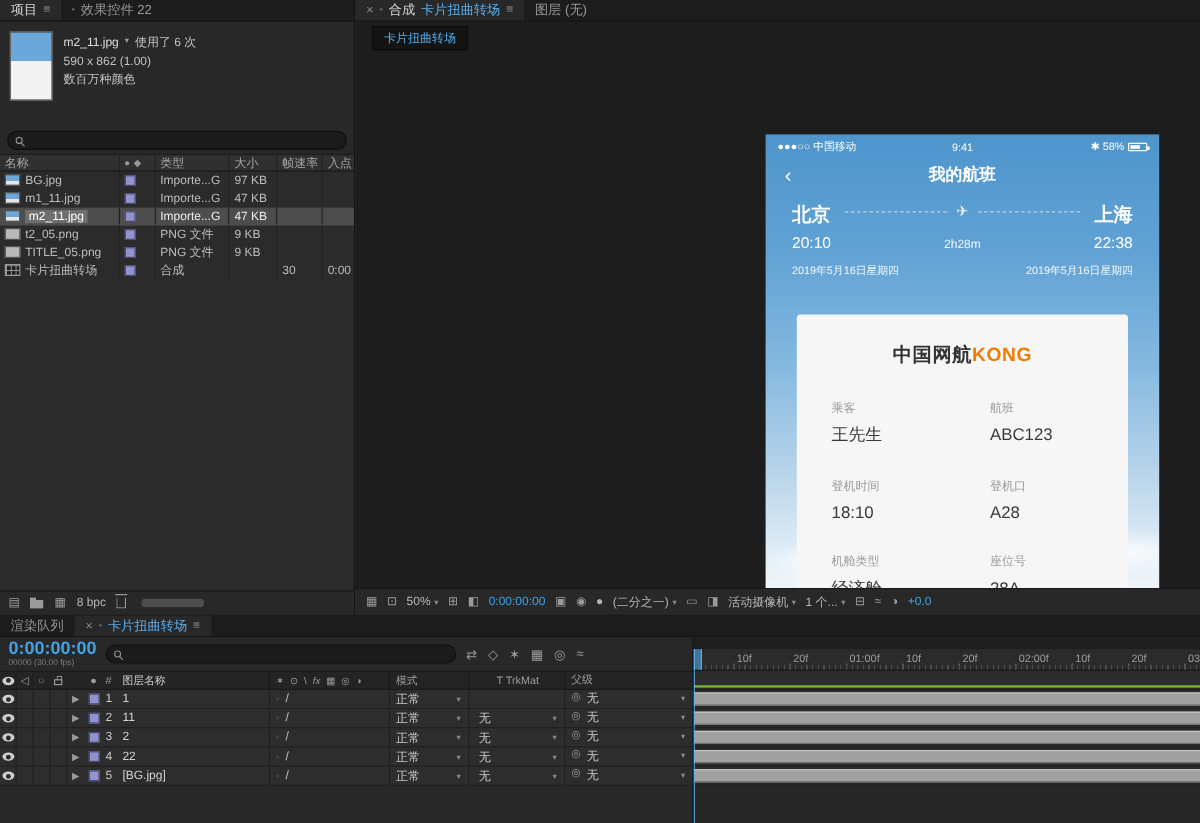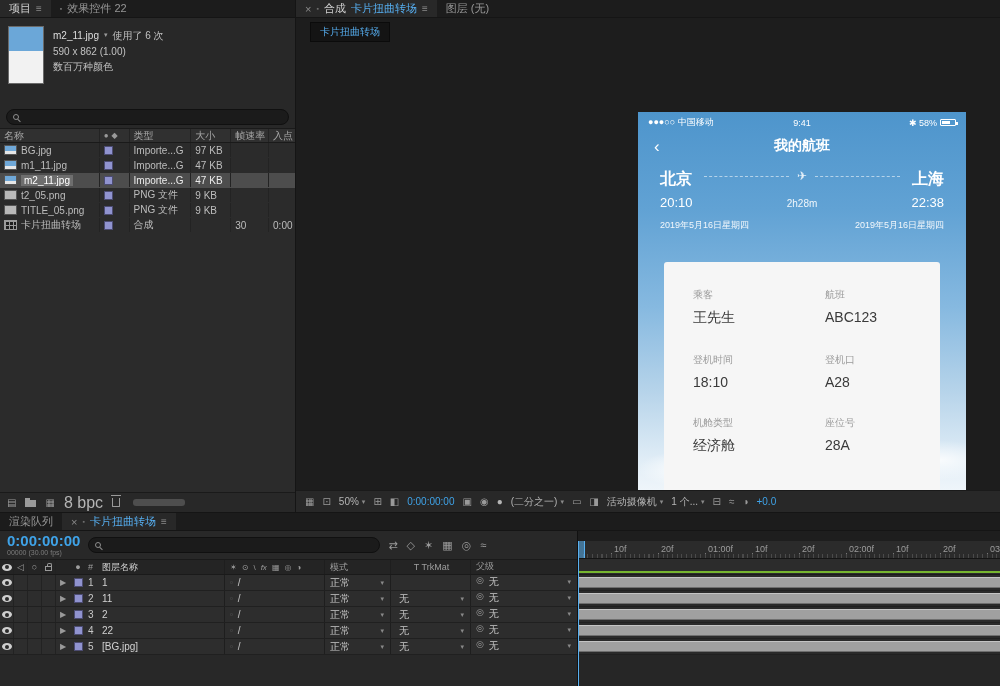--- a/index.html
+++ b/index.html
@@ -39,21 +39,21 @@
   .frow{color:#bdbdbd;border-bottom:1px solid transparent}
   .frow.selected{background:#4d4d4d;color:#ececec}
   .frow.selected .fname{background:#6e6e6e;color:#fff;padding:0 3px}
   .ficon{width:13px;height:10px;margin-right:4px;flex:none;border:1px solid #555}
   .frow.jpg .ficon{background:linear-gradient(180deg,#6fa8d8 0 60%,#e6e6e6 60%)}
   .frow.png .ficon{background:#b9b9b9}
   .frow.comp .ficon{background:#1d1d1d;border:1px solid #9a9a9a;background-image:linear-gradient(#9a9a9a 1px,transparent 1px),linear-gradient(90deg,#9a9a9a 1px,transparent 1px);background-size:4px 4px}
   .lswatch{width:9px;height:9px;background:#9093cf;border:1px solid #4c4c72}
   .hl-dot{color:#9a9a9a;font-size:8px}.hl-diamond{color:#9a9a9a;font-size:8px}
   .pfooter{position:absolute;bottom:0;left:0;right:0;height:20px;background:#282828;border-top:1px solid #1a1a1a;display:flex;align-items:center;gap:9px;padding:0 7px;color:#9a9a9a}
-  .bpc{font-size:16px;color:#b5b5b5}
+  .bpc{font-size:10px;color:#b5b5b5}
   .folder{width:11px;height:7px;background:#9a9a9a;position:relative;margin-top:2px}
   .folder::before{content:"";position:absolute;top:-2px;left:0;width:5px;height:2px;background:#9a9a9a}
   .trash{width:8px;height:9px;border:1px solid #9a9a9a;border-top:none;position:relative;border-radius:0 0 1px 1px}
   .trash::before{content:"";position:absolute;top:-3px;left:-2px;right:-2px;height:1px;background:#9a9a9a}
   .hscroll{width:52px;height:7px;background:#4e4e4e;border-radius:3px;margin-left:4px}
   
   .viewer{position:absolute;top:18px;left:0;right:0;bottom:22px;background:#1d1d1d;overflow:hidden}
   .flowchart{position:absolute;top:4px;left:14px;background:#141414;border:1px solid #0b0b0b;color:#56aef0;font-size:10px;padding:2px 9px}
   .ctoolbar{position:absolute;left:0;right:0;bottom:0;height:22px;background:#282828;border-top:1px solid #1a1a1a;display:flex;align-items:center;gap:8px;padding:0 9px;font-size:10px;color:#b5b5b5;white-space:nowrap;overflow:hidden}
   .tb-ico{color:#9a9a9a;font-size:10px}
@@ -329,20 +329,21 @@
             <span class="ptime">20:10</span>
             <span class="dur">2h28m</span>
             <span class="ptime">22:38</span>
           </div>
           <div class="dates">
             <span>2019年5月16日星期四</span>
             <span>2019年5月16日星期四</span>
           </div>
         </div>
         <div class="card">
+          <div class="ctitle"><span>中国网航</span><span class="kong">KONG</span></div>
           <div class="cgrid">
 
               <div class="cfield" style="--i: 0;">
                 <div class="flabel">乘客</div>
                 <div class="fvalue">王先生</div>
               </div>
 
               <div class="cfield" style="--i: 1;">
                 <div class="flabel">航班</div>
                 <div class="fvalue">ABC123</div>

